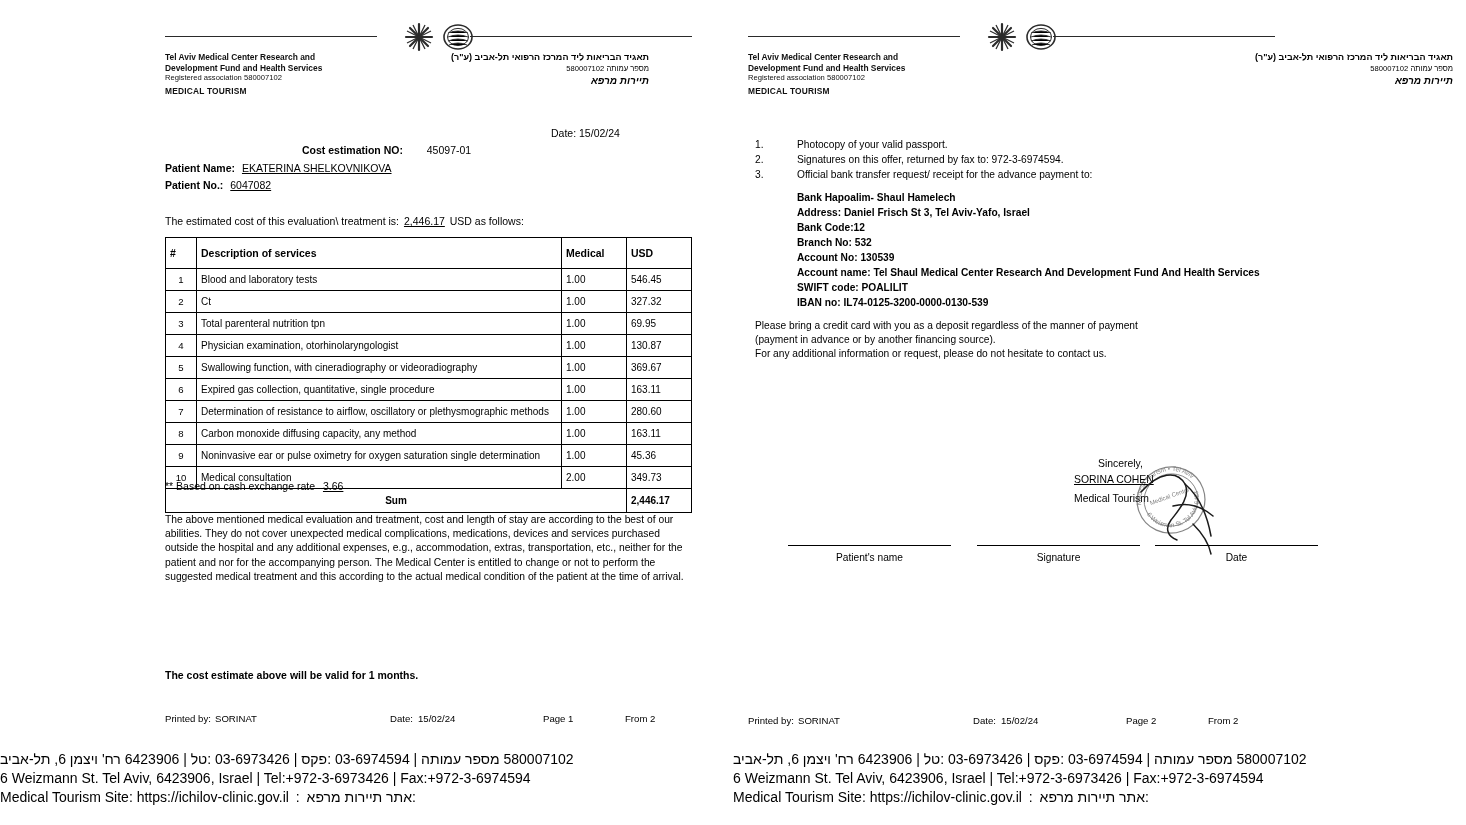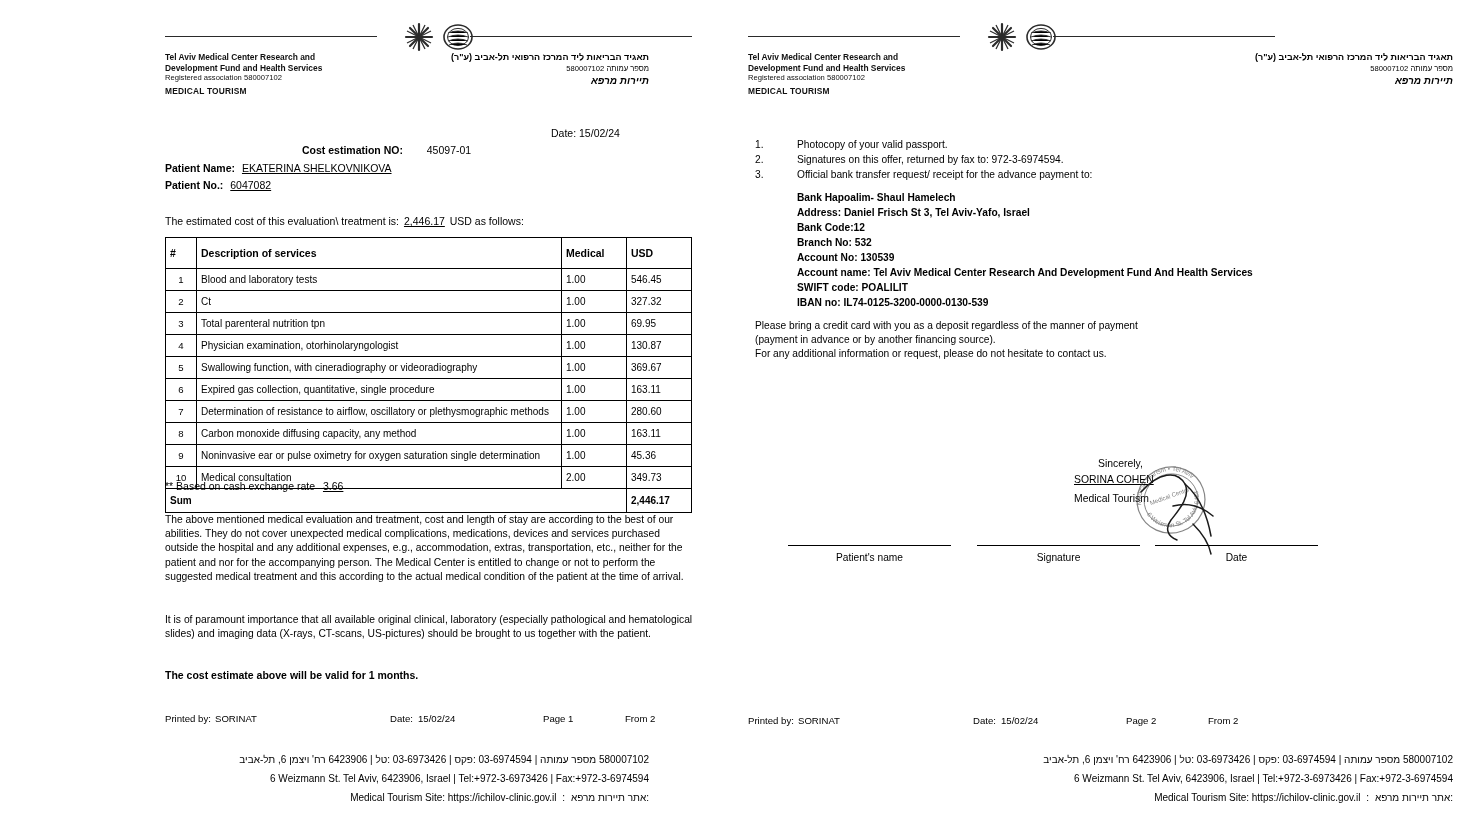--- a/index.html
+++ b/index.html
@@ -143,21 +143,21 @@
   .c-num  { width: 22px; text-align: center; }
   .c-desc { }
   .c-qty  { width: 56px; }
   .c-usd  { width: 56px; }
   tbody td.c-num { text-align: center; font-size: 9.6px; }
   tbody td { height: 17px; }
   tr.sum-row td {
     font-weight: bold;
     height: 19px;
   }
-  tr.sum-row td.sum-label { text-align: left; }
+  tr.sum-row td.sum-label { text-align: center; }
 
   .rate-line {
     position: absolute;
     font-size: 10.5px;
   }
   .para {
     position: absolute;
     font-size: 10.3px;
     line-height: 14.2px;
     width: 528px;
@@ -176,22 +176,22 @@
     right: 0;
     font-size: 9.6px;
   }
   .printed-bar span { position: absolute; white-space: nowrap; }
 
   
   .footer {
     position: absolute;
     left: 0;
     right: 0;
-    text-align: right;
-    font-size: 10px;
+    text-align: left;
+    font-size: 14px;
     line-height: 19px;
   }
   .footer .he { direction: rtl; }
   .footer .sep { padding: 0 3px; }
 
   
   .req-title {
     position: absolute;
     font-size: 10.4px;
     font-weight: bold;
@@ -399,21 +399,20 @@
           </tr>
         </tbody>
       </table>
 
       <div class="rate-line" style="left:165px; top:480px;">
         <span>** Based on cash exchange rate</span>
         <span class="ul" style="margin-left:5px;">3.66</span>
       </div>
 
       <div class="para" style="left:165px; top:513px;">The above mentioned medical evaluation and treatment, cost and length of stay are according to the best of our abilities. They do not cover unexpected medical complications, medications, devices and services purchased outside the hospital and any additional expenses, e.g., accommodation, extras, transportation, etc., neither for the patient and nor for the accompanying person. The Medical Center is entitled to change or not to perform the suggested medical treatment and this according to the actual medical condition of the patient at the time of arrival.</div>
-      <div class="para" style="left:165px; top:613px;">It is of paramount importance that all available original clinical, laboratory (especially pathological and hematological slides) and imaging data (X-rays, CT-scans, US-pictures) should be brought to us together with the patient.</div>
 
       <div class="validity" style="left:165px; top:669px;">The cost estimate above will be valid for 1 months.</div>
 
       <div class="printed-bar" style="top:713px; height:14px;">
         <span style="left:165px;">Printed by:</span>
         <span style="left:215px;">SORINAT</span>
         <span style="left:390px;">Date:</span>
         <span style="left:418px;">15/02/24</span>
         <span style="left:543px;">Page 1</span>
         <span style="left:625px;">From 2</span>
@@ -497,21 +496,21 @@
       <div class="req-item" style="left:22px; top:169px; width:600px;">
         <span class="idx">3.</span>
         <span class="txt">Official bank transfer request/ receipt for the advance payment to:</span>
       </div>
 
       <div class="bank-line" style="left:22px; top:192px;">Bank Hapoalim- Shaul Hamelech</div>
       <div class="bank-line" style="left:22px; top:207px;">Address: Daniel Frisch St 3, Tel Aviv-Yafo, Israel</div>
       <div class="bank-line" style="left:22px; top:222px;">Bank Code:12</div>
       <div class="bank-line" style="left:22px; top:237px;">Branch No: 532</div>
       <div class="bank-line" style="left:22px; top:252px;">Account No: 130539</div>
-      <div class="bank-line" style="left:22px; top:267px;">Account name: Tel Aviv Medical Center Research And Development Fund And Health Services</div>
+      <div class="bank-line" style="left:22px; top:267px;">Account name: Tel Shaul Medical Center Research And Development Fund And Health Services</div>
       <div class="bank-line" style="left:22px; top:282px;">SWIFT code: POALILIT</div>
       <div class="bank-line" style="left:22px; top:297px;">IBAN no: IL74-0125-3200-0000-0130-539</div>
 
       <div class="note-line b" style="left:22px; top:320px;">Please bring a credit card with you as a deposit regardless of the manner of payment</div>
       <div class="note-line" style="left:22px; top:334px;">(payment in advance or by another financing source).</div>
       <div class="note-line" style="left:22px; top:348px;">For any additional information or request, please do not hesitate to contact us.</div>
 
       <div class="sign-block" style="left:365px; top:458px;">Sincerely,</div>
       <div class="sign-block ul" style="left:341px; top:474px;">SORINA COHEN</div>
       <div class="sign-block" style="left:341px; top:493px;">Medical Tourism</div>

